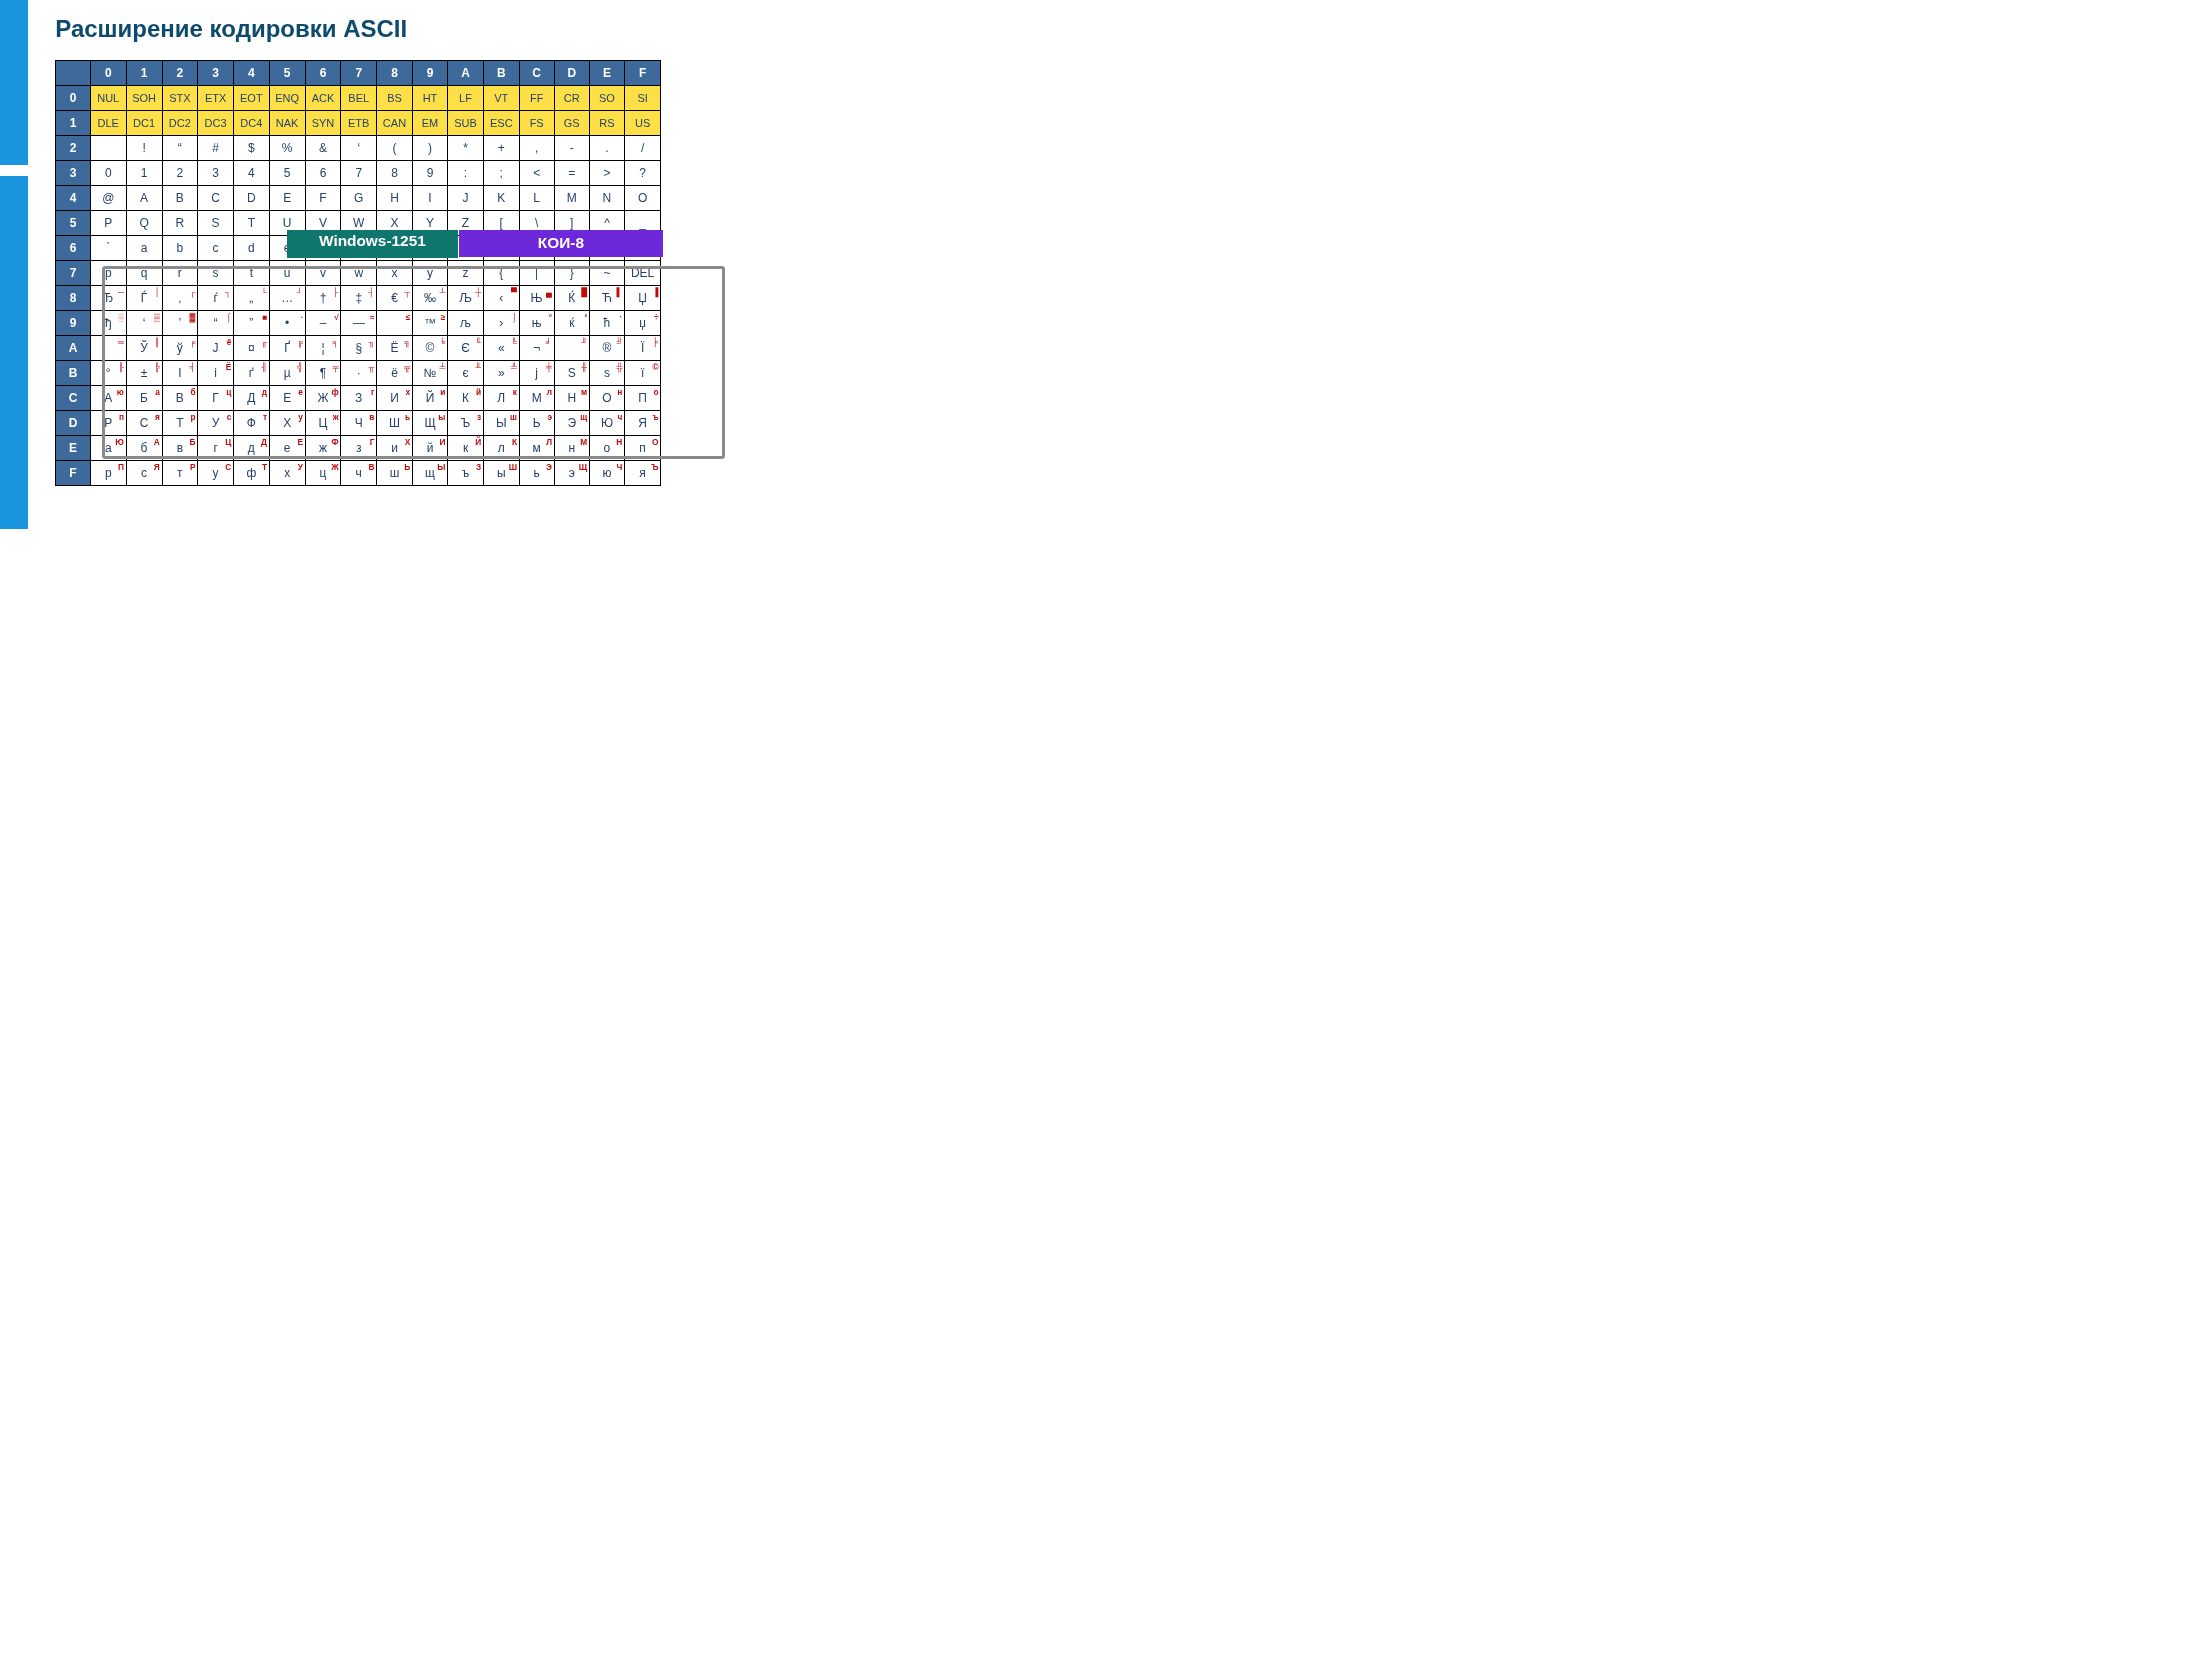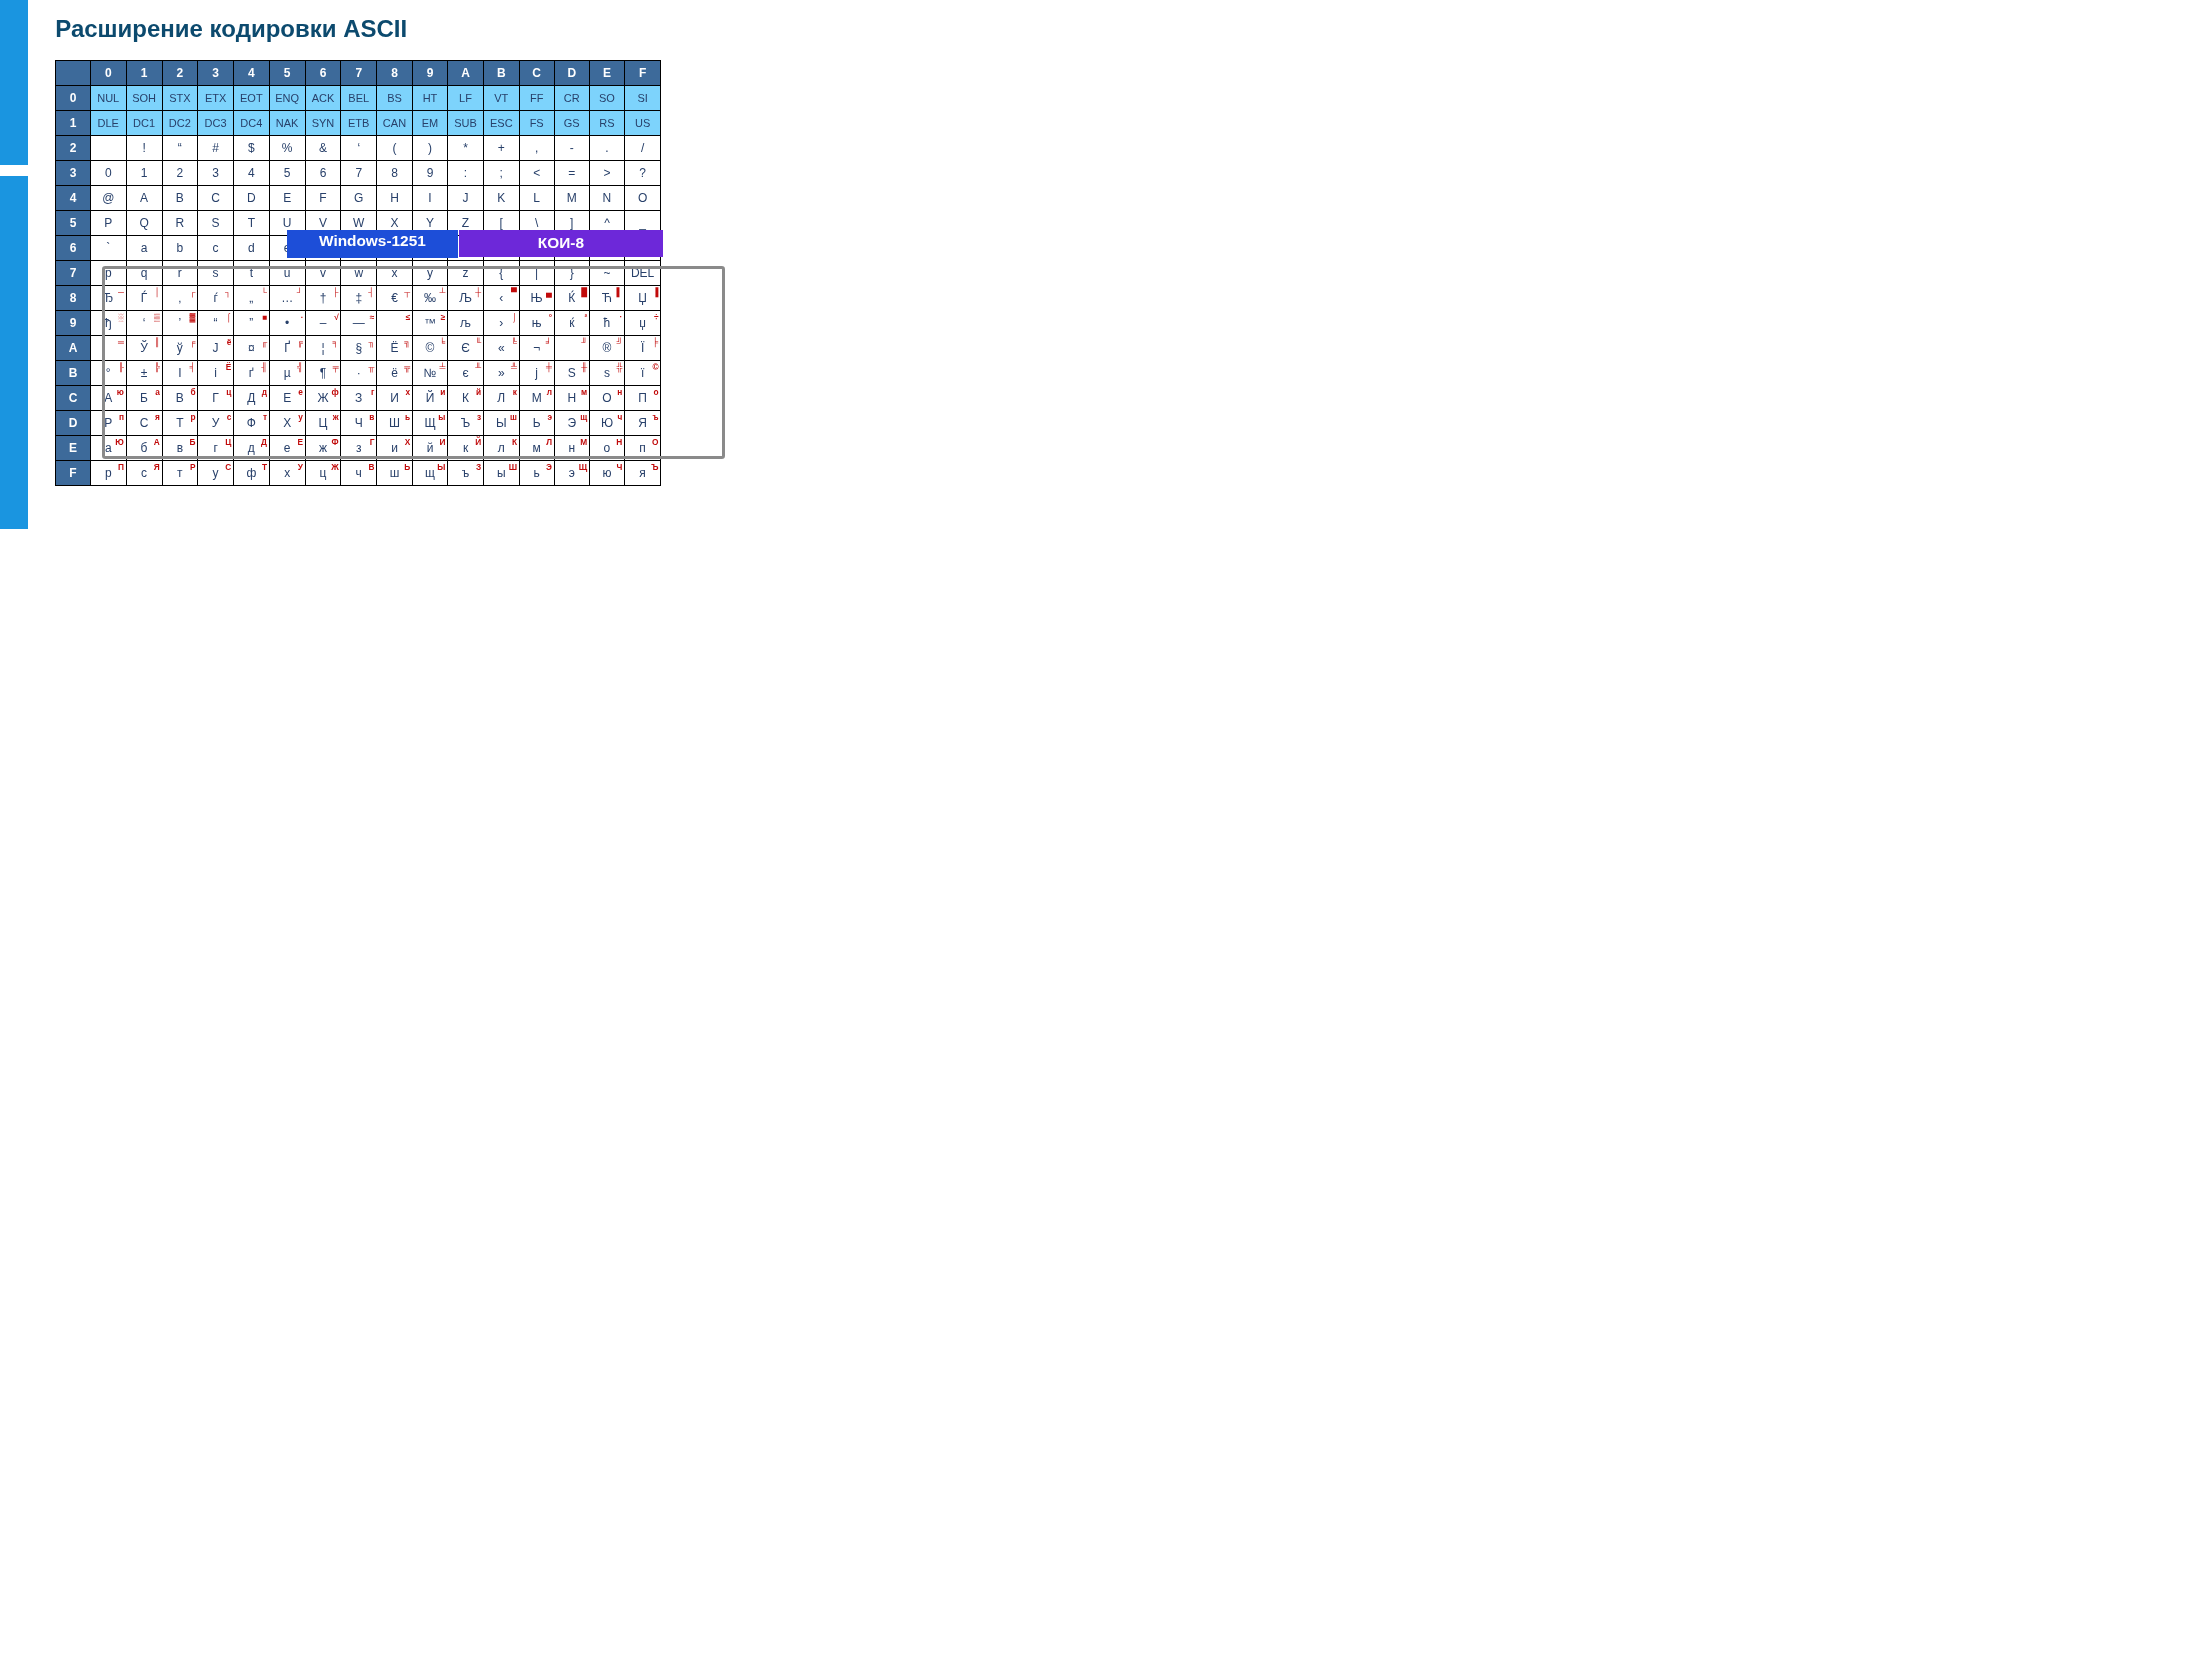--- a/index.html
+++ b/index.html
@@ -45,27 +45,27 @@
     width: 34px;
     height: 22px;
     position: relative;
   }
   table.chart th {
     background: #3d6a9a;
     color: #fff;
     font-weight: bold;
   }
   th.corner { background: #fff; }
-  tr.ctrl td { background: #7dd3fc; color:#28406a; font-size:11px; padding:1.1px 0;}
+  tr.ctrl td { background: #fde047; color:#28406a; font-size:11px; padding:1.1px 0;}
   td { color: #28406a; font-weight: normal; }
   td .cp { color:#28406a; }
   td .ko { color:#c10a0a; font-size:8.3px; position:absolute; right:1.7px; top:1.1px; font-weight:bold;}
   .labels { position:absolute; top:230px; left:259px; width:386px; pointer-events:none;}
   .lab { font-size:15.4px; font-weight:bold; color:#fff; text-align:center; padding:4.4px 8.8px; display:inline-block; white-space:nowrap;}
-  .lab.win { background:#1d4ed8; position:absolute; left:0; width:154px; line-height:1.0; padding-top:3.3px; padding-bottom:1.1px; height:24px;}
+  .lab.win { background:#0f766e; position:absolute; left:0; width:154px; line-height:1.0; padding-top:3.3px; padding-bottom:1.1px; height:24px;}
   .lab.koi { background:#6d28d9; position:absolute; left:172px; width:187px;}
   .overlay-frame {
     position:absolute; left:74px; width:617px; top:266px; height:187px;
     border:3.3px solid #8a8a8a; border-radius:3.3px; pointer-events:none;
   }
 </style>
 </head>
 <body>
 
 <div class="left-bar"></div>

